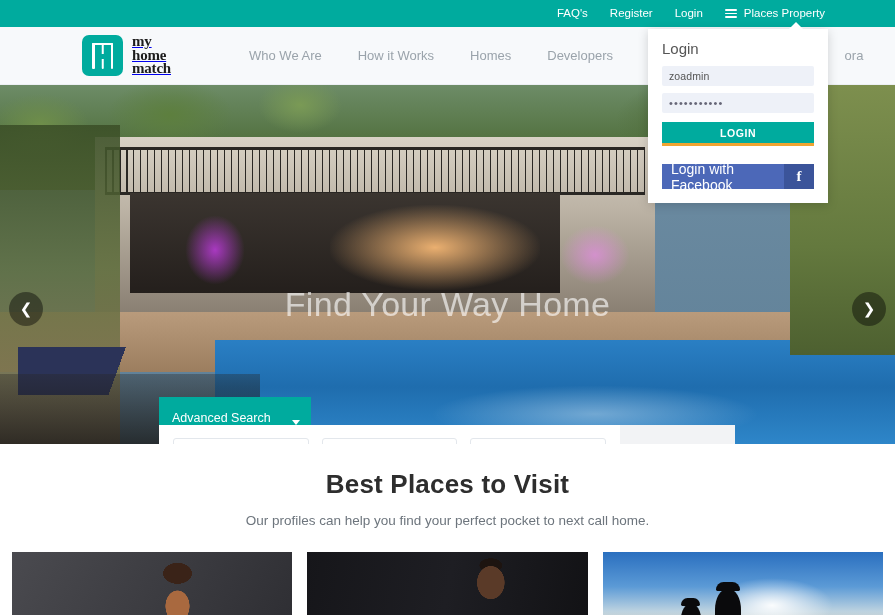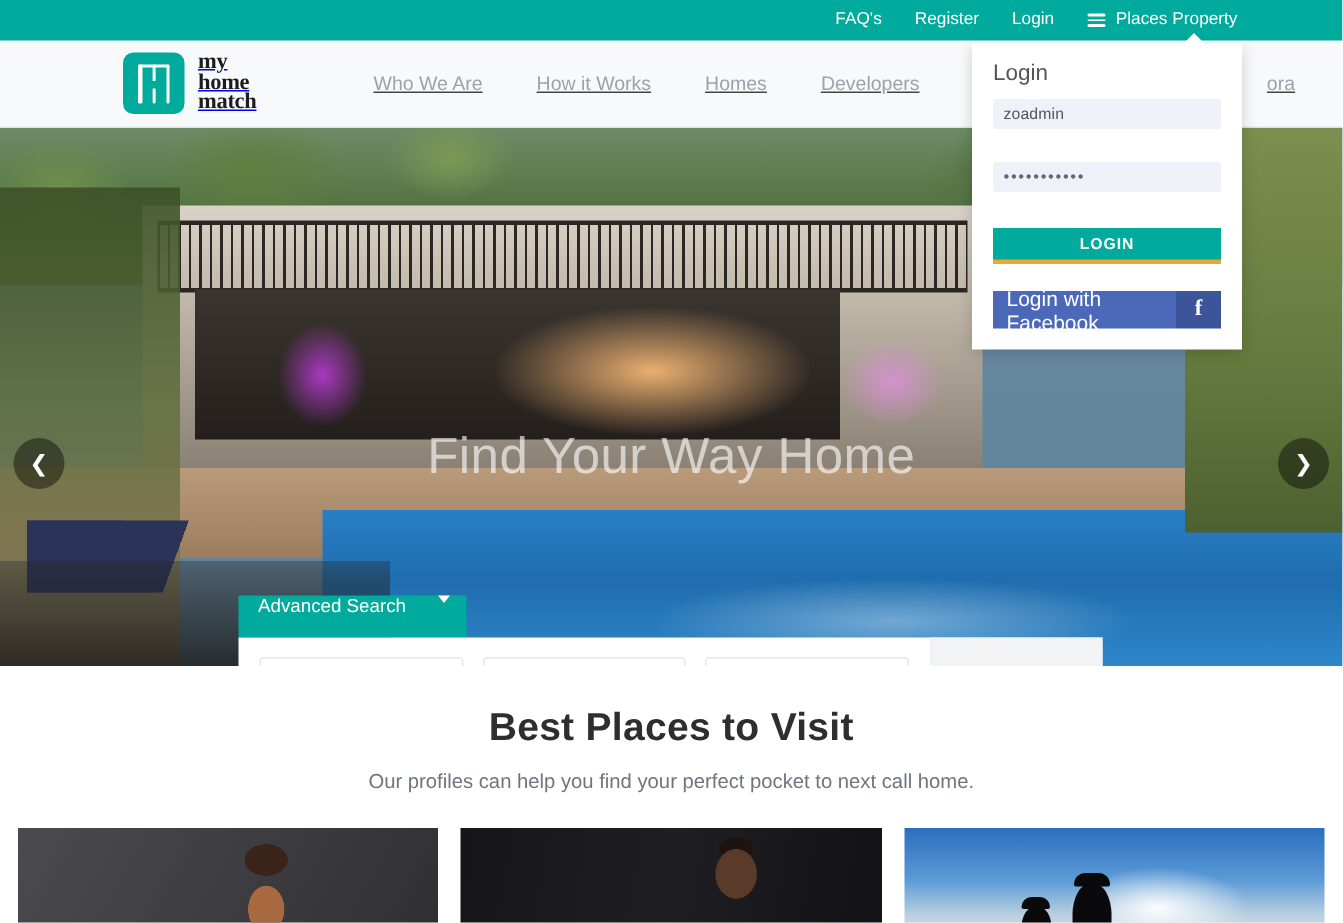--- a/index.html
+++ b/index.html
@@ -75,21 +75,20 @@
     position: absolute; left: 0; top: 0; width: 21px; height: 2.5px;
     background: #fff; border-radius: 1px;
   }
   .logo-text {
     font-size: 15px; line-height: 13.5px; color: #1c1c1c;
     font-weight: 600; letter-spacing: -0.2px;
   }
   .nav {
     display: flex; align-items: center; gap: 36px;
     margin-left: 78px;
-    text-decoration: underline;
   }
   .nav a {
     color: #9aa3ab; font-size: 13px; text-decoration: none; white-space: nowrap;
   }
 
   
   .login-panel {
     position: absolute;
     left: 648px; top: 29px;
     width: 180px;
@@ -103,21 +102,21 @@
     border-left: 7px solid transparent;
     border-right: 7px solid transparent;
     border-bottom: 7px solid #fff;
   }
   .login-title { font-size: 15px; color: #555; margin-bottom: 9px; }
   .login-field {
     width: 100%; height: 20px; background: #eef1f8;
     border: none; border-radius: 2px;
     font-size: 10.5px; color: #555; padding: 0 7px;
     font-family: "Liberation Sans", sans-serif;
-    margin-bottom: 22px; display: flex; align-items: center;
+    margin-bottom: 7px; display: flex; align-items: center;
     letter-spacing: 0.1px;
   }
   .login-field.pw { letter-spacing: 1.1px; font-size: 11px; color: #667; }
   .login-btn {
     width: 100%; height: 24px; background: #00ab9e;
     border: none; border-bottom: 3px solid #f0a431;
     color: #fff; font-size: 10.5px; font-weight: bold;
     letter-spacing: 0.6px; cursor: pointer;
     font-family: "Liberation Sans", sans-serif;
     margin-top: 2px; margin-bottom: 8px;
@@ -236,21 +235,21 @@
   .hero-arrow.prev { left: 9px; }
   .hero-arrow.next { right: 9px; }
 
   
   .search-wrap {
     position: absolute; left: 159px; top: 312px; width: 576px; z-index: 10;
   }
   .adv-tab {
     width: 152px; height: 28px; background: #00ab9e;
     color: #fff; font-size: 12.5px;
-    display: flex; align-items: flex-start; justify-content: space-between;
+    display: flex; align-items: flex-end; justify-content: space-between;
     padding: 0 11px 0 13px; cursor: pointer;
   }
   .adv-tab .caret {
     width: 0; height: 0;
     border-left: 4.5px solid transparent; border-right: 4.5px solid transparent;
     border-top: 5px solid #fff;
   }
   .search-body {
     background: #fff; display: flex; height: 98px;
   }

